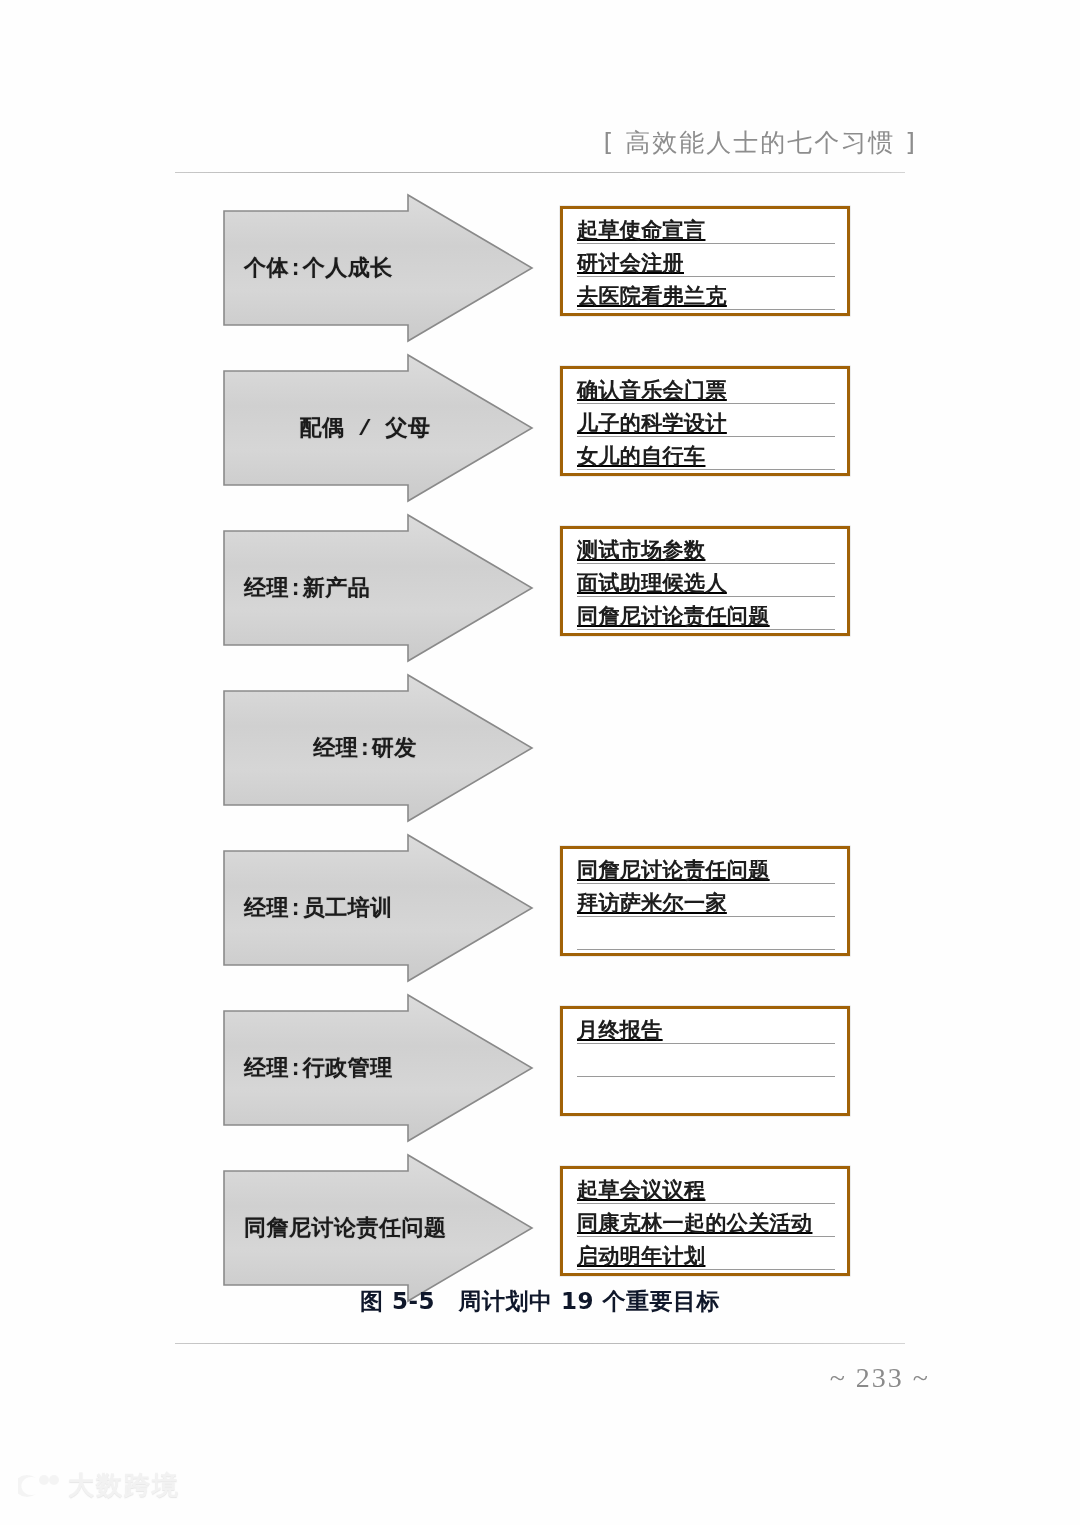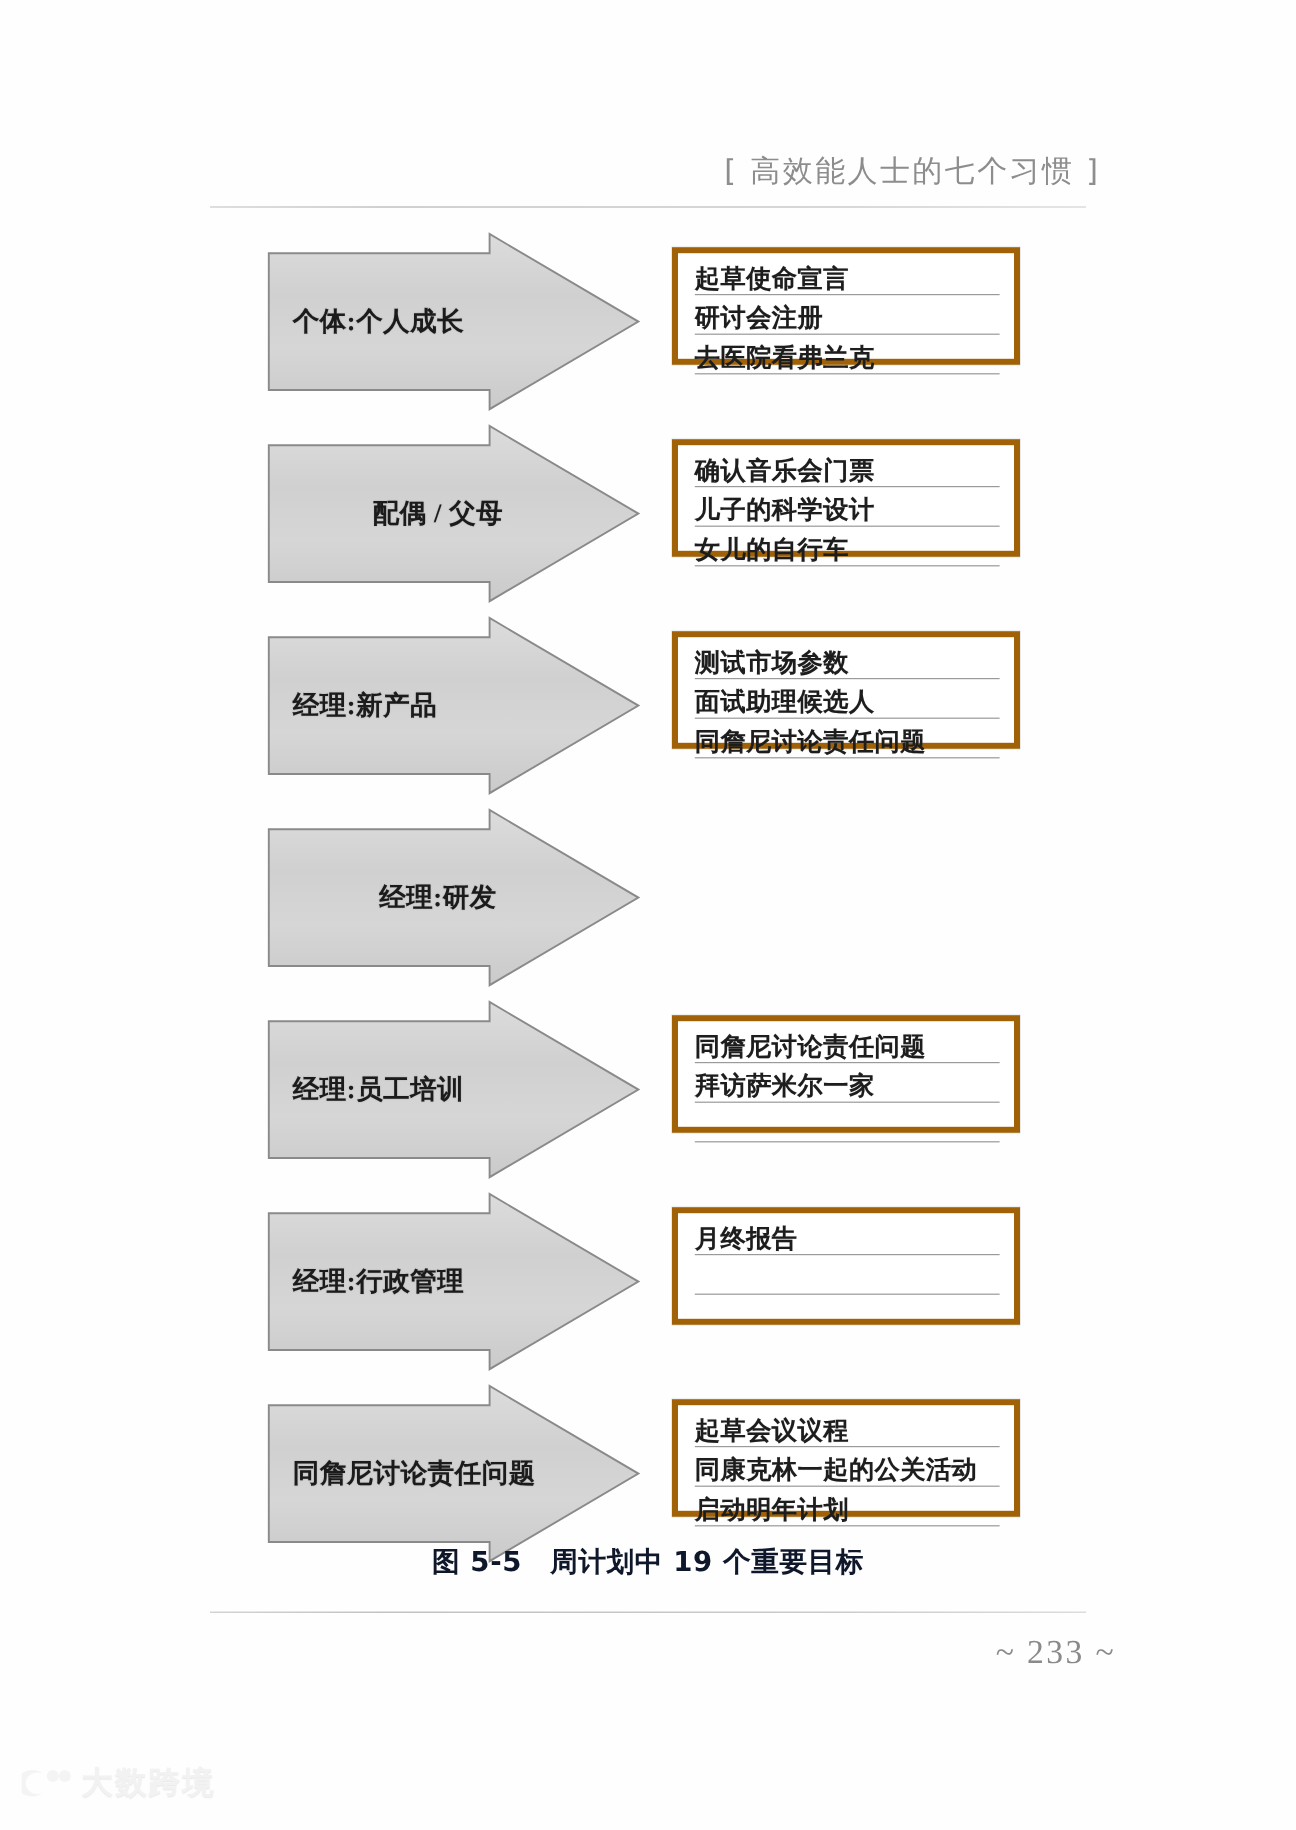--- a/index.html
+++ b/index.html
@@ -78,39 +78,40 @@
     left: 0;
     top: 0;
     width: 286px;
     height: 150px;
     display: flex;
     align-items: center;
     font-size: 22px;
     font-weight: bold;
     color: #1b1b1b;
     letter-spacing: 0.5px;
-    font-family: Liberation Serif, serif;
+    font-family: Liberation Mono, monospace;
     text-shadow: 0 0 1px rgba(60,60,60,0.45);
     white-space: nowrap;
   }
   .arrow-label.center { justify-content: center; padding-left: 0; }
   .arrow-label.left   { justify-content: flex-start; padding-left: 22px; }
 
   
   .task-box {
     position: absolute;
     left: 560px;
     top: 13px;
     width: 290px;
-    height: 98px;
-    border: 5px solid #a16207;
+    height: 110px;
+    border: 3px solid #a16207;
     box-sizing: border-box;
     background: #ffffff;
     box-shadow: 0 0 0 0.5px rgba(150,150,150,0.35);
     padding: 5px 0 0 0;
+    text-decoration: underline;
   }
   .task-line {
     position: relative;
     height: 33px;
     margin: 0 12px 0 14px;
     display: flex;
     align-items: center;
   }
   .task-line::after {
     content: "";

